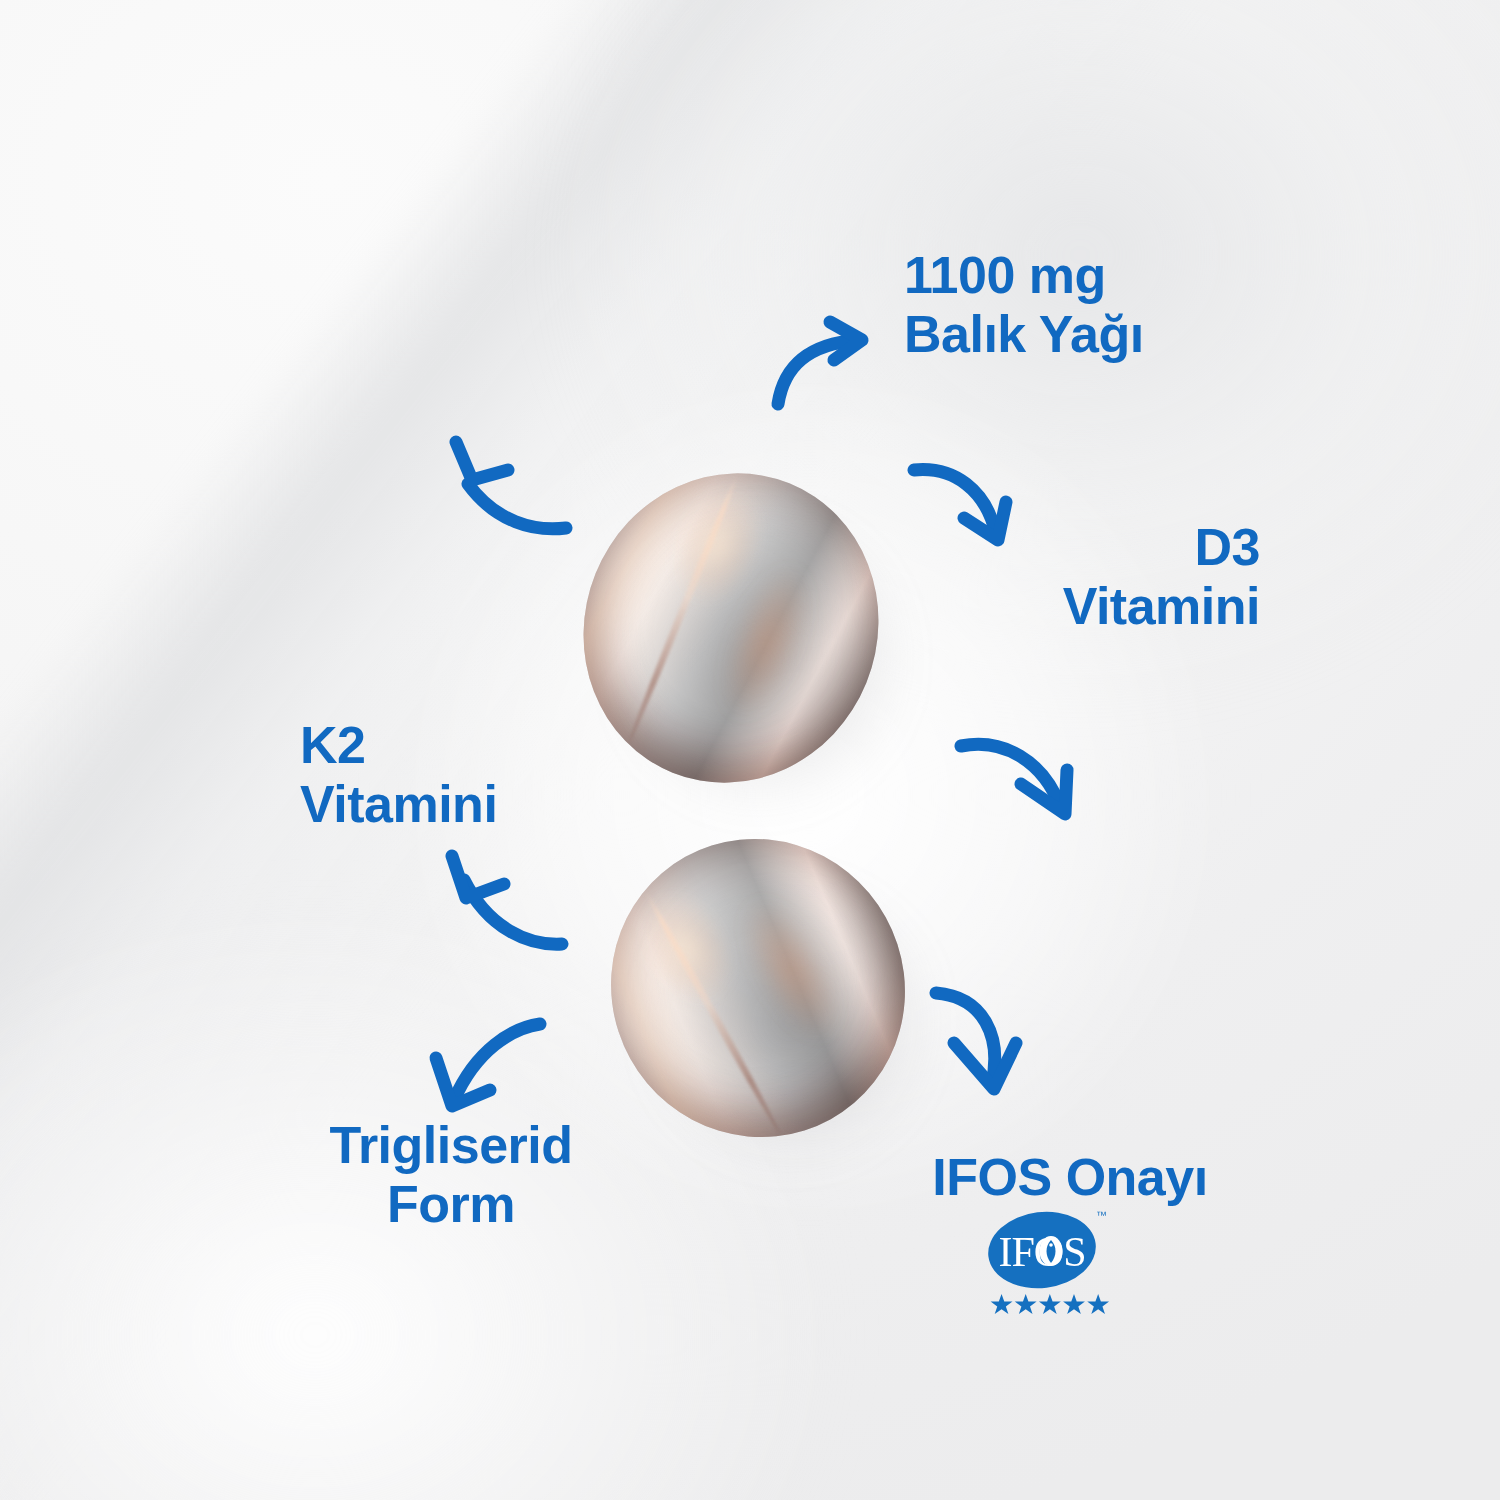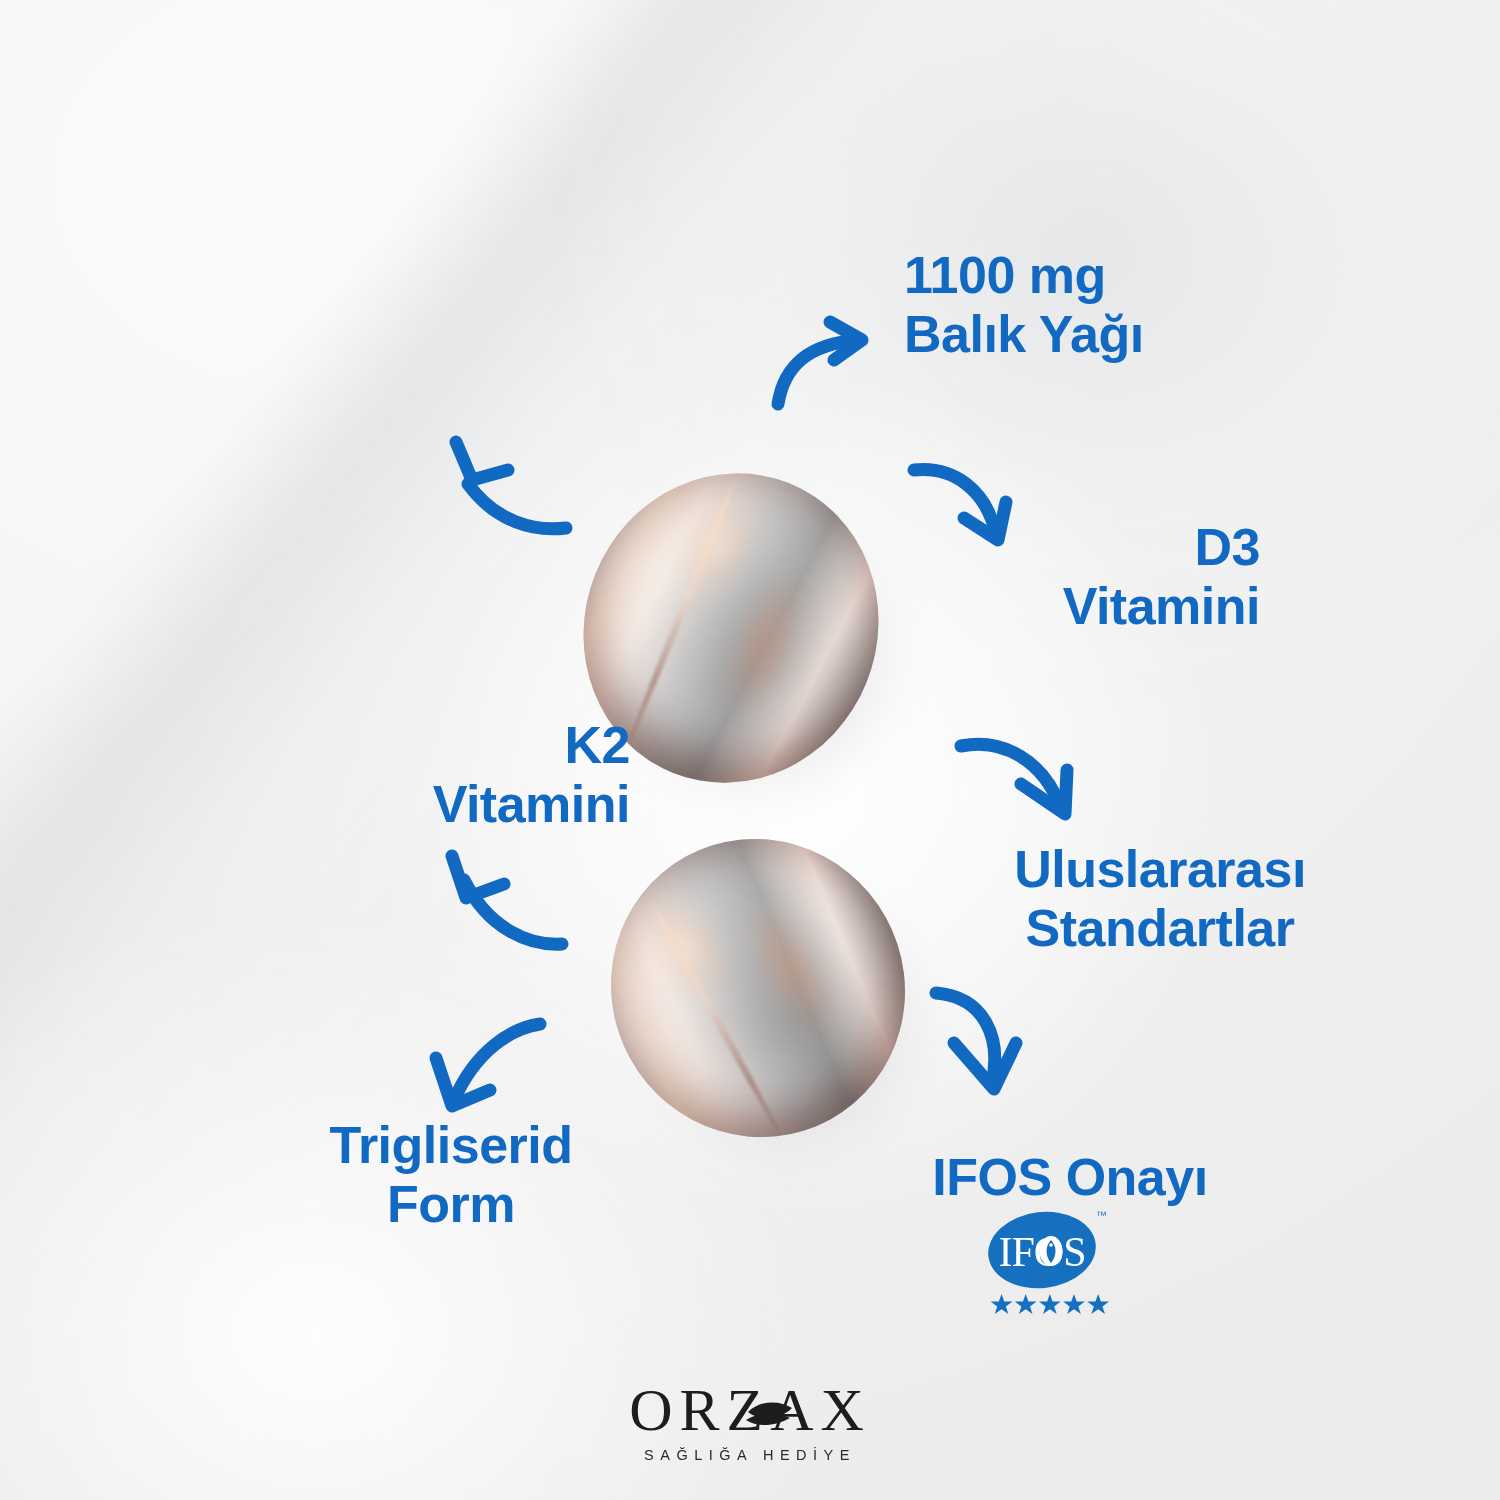--- a/index.html
+++ b/index.html
@@ -76,21 +76,21 @@
     letter-spacing: -0.5px;
     white-space: pre-line;
   }
   .callout.sz-xl { font-size: 52px; }
 
   .c-q10        { left: 252px; top: 216px; width: 420px; text-align: center; }
   .c-fishoil    { left: 904px; top: 246px; width: 360px; text-align: left; }
   .c-d3         { left: 930px; top: 518px; width: 330px; text-align: right; }
   .c-standards  { left: 960px; top: 840px; width: 400px; text-align: center; }
   .c-ifos       { left: 880px; top: 1130px; width: 380px; text-align: center; margin-top: 18px; }
-  .c-k2         { left: 300px; top: 716px; width: 330px; text-align: right; }
+  .c-k2         { left: 300px; top: 716px; width: 330px; text-align: left; }
   .c-trig       { left: 286px; top: 1116px; width: 330px; text-align: center; }
 
   
   .arrow {
     position: absolute;
     pointer-events: none;
   }
   .arrow svg { display: block; overflow: visible; }
   .arrow path {
     fill: none;
@@ -290,22 +290,20 @@
 
   <div class="callout sz-xl c-d3">D3
 Vitamini</div>
   <div class="arrow a-d3">
     <svg viewBox="0 0 125 95" width="125" height="95" aria-hidden="true">
       <path d="M6 10 C 46 6, 78 30, 88 74"></path>
       <path d="M56 58 L 90 80 L 98 42"></path>
     </svg>
   </div>
 
-  <div class="callout sz-xl c-standards">Uluslararası
-Standartlar</div>
   <div class="arrow a-standards">
     <svg viewBox="0 0 135 90" width="135" height="90" aria-hidden="true">
       <path d="M6 12 C 48 4, 88 26, 106 74"></path>
       <path d="M66 50 L 110 80 L 112 36"></path>
     </svg>
   </div>
 
   <div class="callout sz-xl c-ifos">IFOS Onayı</div>
   <div class="arrow a-ifos">
     <svg viewBox="0 0 110 115" width="110" height="115" aria-hidden="true">
@@ -350,25 +348,14 @@
 
   <div class="callout sz-xl c-trig">Trigliserid
 Form</div>
   <div class="arrow a-trig">
     <svg viewBox="0 0 120 100" width="120" height="100" aria-hidden="true">
       <path d="M112 6 C 84 10, 48 32, 26 82"></path>
       <path d="M8 40 L 24 88 L 62 72"></path>
     </svg>
   </div>
 
-  <div id="orzax-logo">
-    <svg viewBox="0 0 300 106" width="300" height="106" aria-hidden="true">
-      <text x="150" y="58" text-anchor="middle" class="orzax-word">ORZAX</text>
-
-      <g>
-        <path d="M148 40 C 160 28, 180 28, 192 36 C 180 48, 160 50, 148 40 Z" fill="#1d1d1f"></path>
-        <path d="M146 48 C 158 40, 178 40, 190 46 C 176 54, 158 56, 146 48 Z" fill="#1d1d1f"></path>
-      </g>
-      <text x="150" y="88" text-anchor="middle" class="orzax-tag">SAĞLIĞA HEDİYE</text>
-    </svg>
-  </div>
 
 </div>
 
 </body></html>

